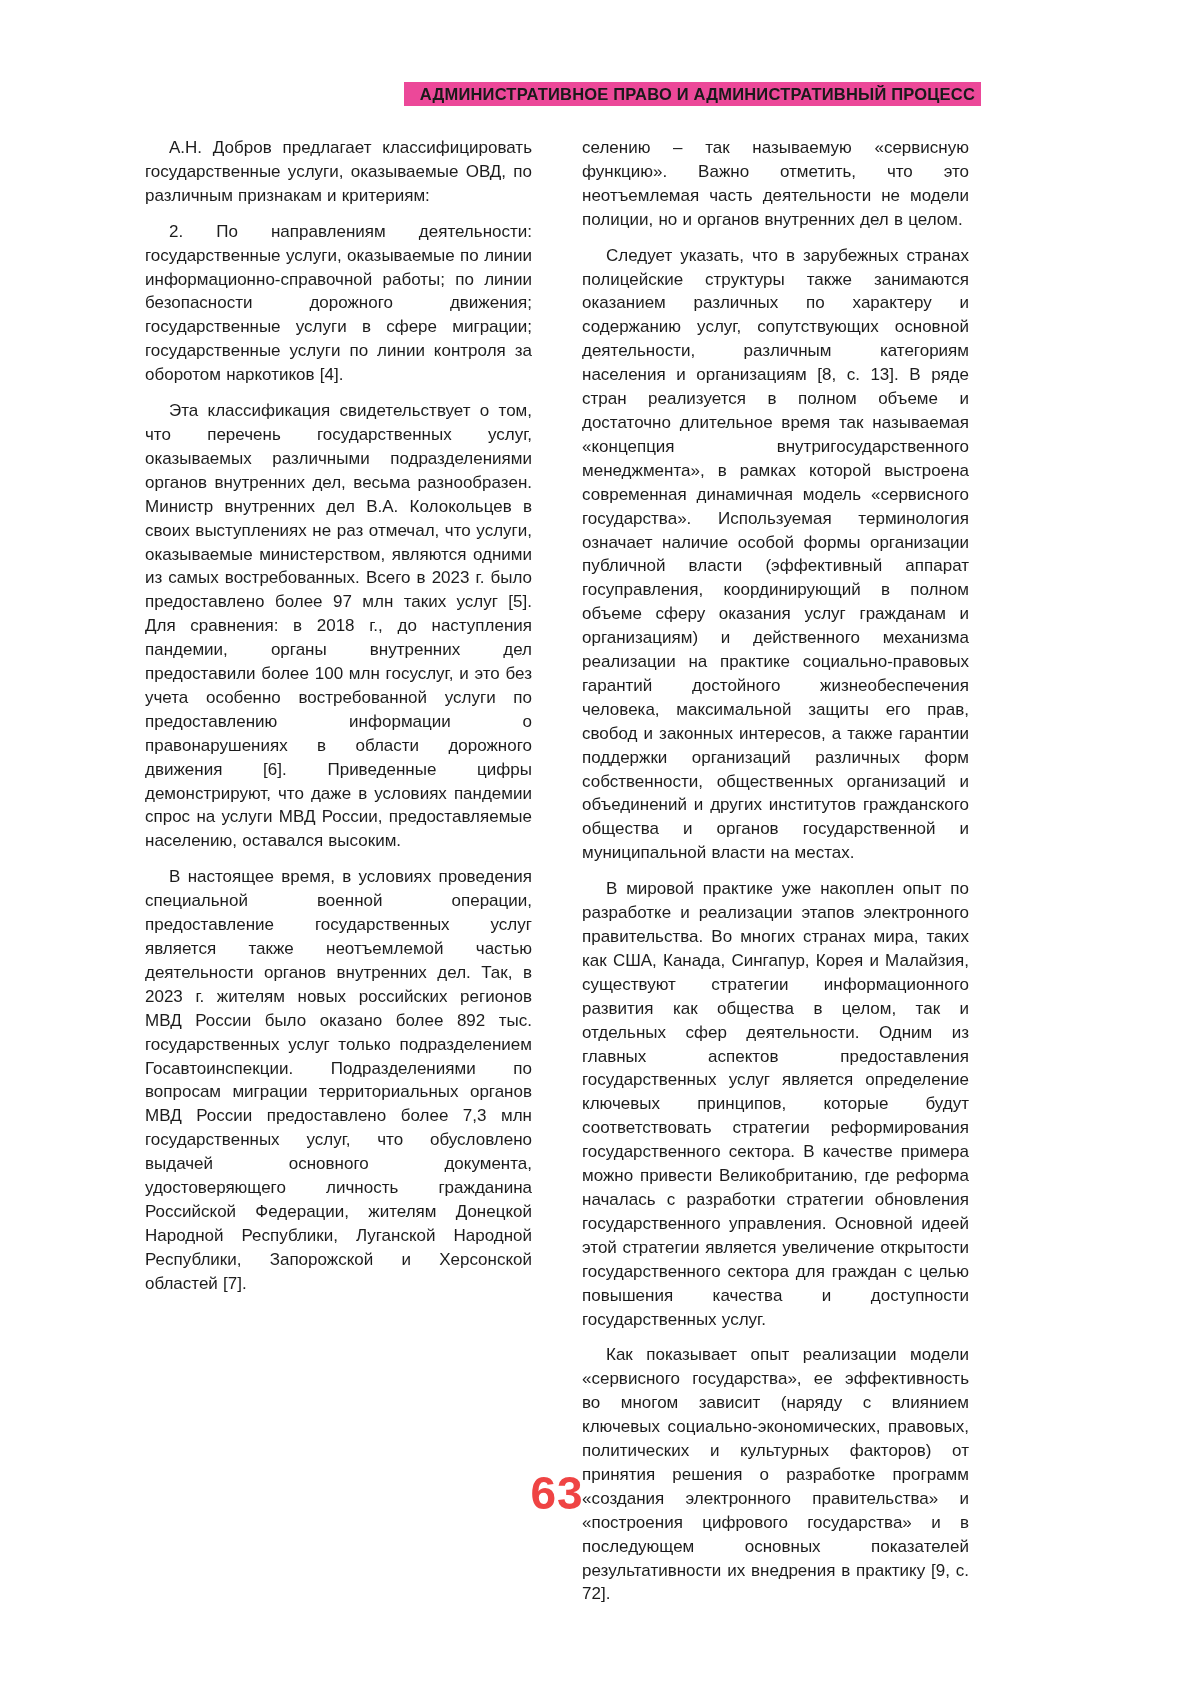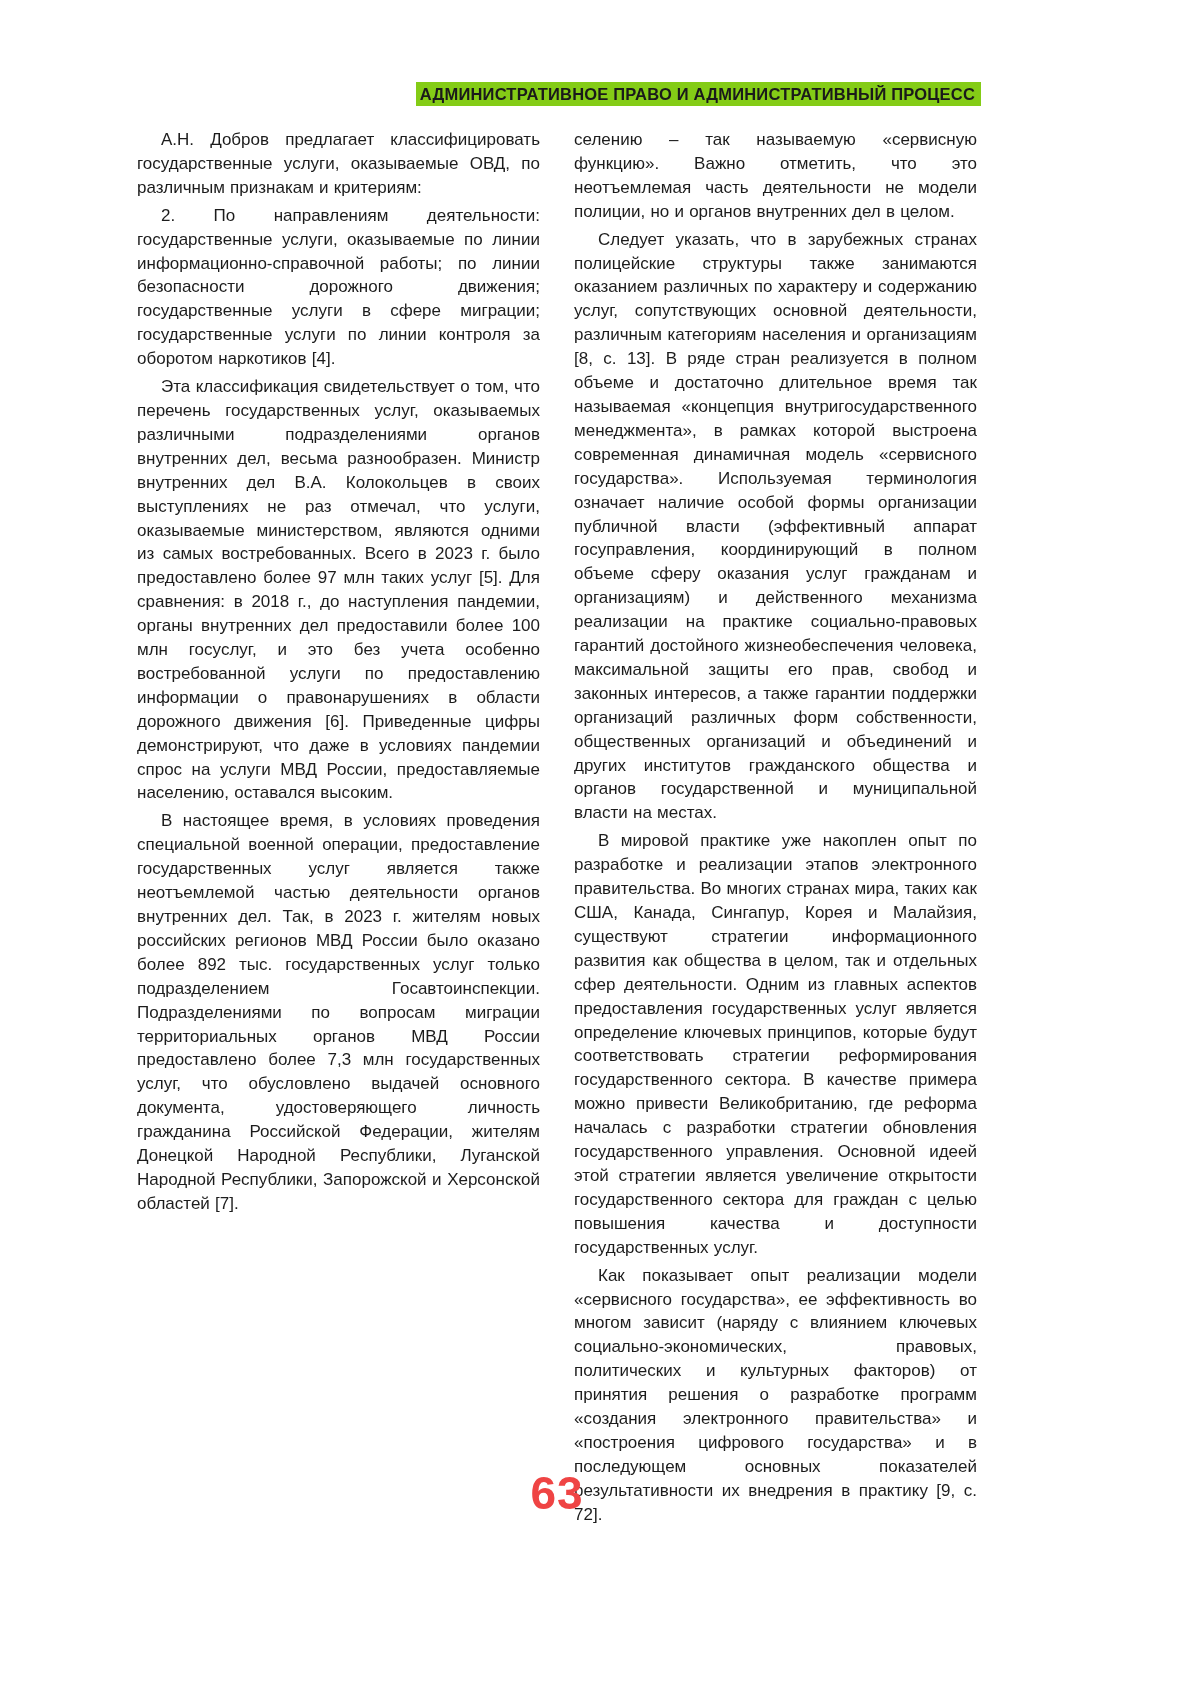--- a/index.html
+++ b/index.html
@@ -18,45 +18,45 @@
   }
   .running-head {
     position: absolute;
     top: 82px;
     left: 133px;
     width: 848px;
     text-align: right;
   }
   .running-head-title {
     display: inline-block;
-    background: #84cc16;
+    background: #ec4899;
     color: #1a1a1a;
     font-weight: bold;
     font-size: 16.5px;
     line-height: 22px;
-    padding: 1px 6px 1px 4px;
+    padding: 1px 6px 1px 16px;
     letter-spacing: 0.2px;
     white-space: nowrap;
   }
   .columns {
     position: absolute;
     top: 124px;
     left: 133px;
     width: 848px;
     display: flex;
     gap: 26px;
   }
   .column {
     width: 411px;
     font-size: 17px;
     line-height: 23.9px;
     text-align: justify;
   }
   .column p {
-    margin: 4px;
+    margin: 12px;
     text-indent: 24px;
     word-spacing: 0.5px;
   }
   .column p.no-indent {
     text-indent: 0;
   }
   .page-footer {
     position: absolute;
     top: 1466px;
     left: 133px;

